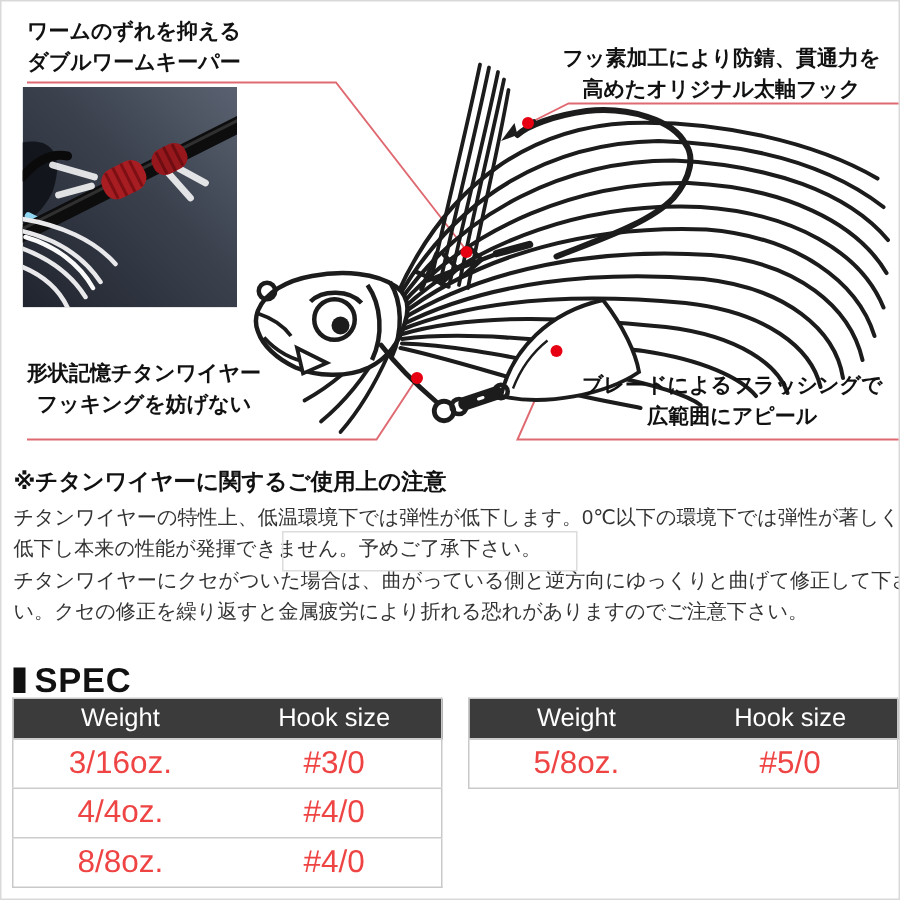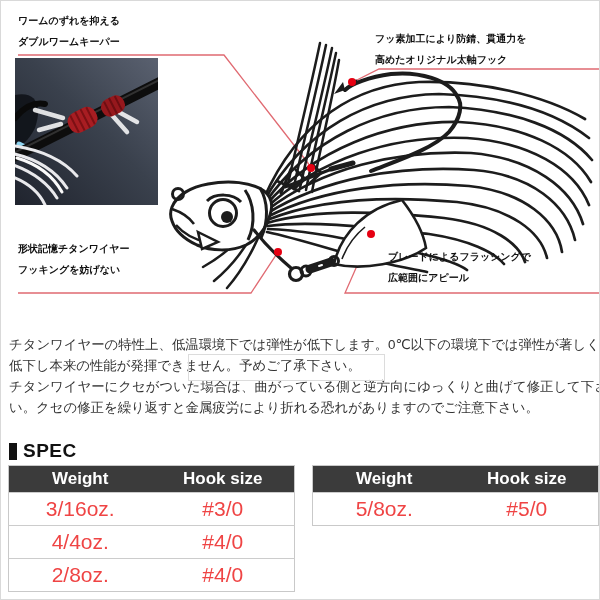--- a/index.html
+++ b/index.html
@@ -1,35 +1,35 @@
 <!DOCTYPE html>
 <html><head>
 <meta charset="utf-8">
 <style>
   html,body{margin:0;padding:0;background:#fff;}
   .page{position:relative;width:600px;height:600px;background:#fff;
         border:1px solid #d9d9d9;box-sizing:border-box;overflow:hidden;
         font-family:"Liberation Sans","DejaVu Sans",sans-serif;}
   .illu{position:absolute;left:0;top:0;width:600px;height:310px;}
   .photo{position:absolute;left:14px;top:57px;width:143px;height:147px;overflow:hidden;}
-  .callout{position:absolute;font-weight:bold;font-size:10px;line-height:21px;
-           color:#111;white-space:nowrap;}
+  .callout{position:absolute;font-weight:bold;font-size:14px;line-height:21px;
+           color:#111;white-space:nowrap;text-align:center;}
   .notice-heading{position:absolute;left:8px;top:311px;font-weight:bold;
                   font-size:15px;color:#111;white-space:nowrap;}
   .notice-body{position:absolute;left:8px;top:333px;font-size:13.4px;
                line-height:21px;color:#333;}
   .notice-body div{white-space:nowrap;}
   .artifact-box{position:absolute;left:187px;top:353px;width:195px;height:25px;
                 border:1px solid #dcdcdc;pointer-events:none;}
   .spec-head{position:absolute;left:8px;top:439px;display:flex;align-items:center;}
   .spec-bar{width:8px;height:17px;background:#111;margin-right:6px;}
-  .spec-title{font-weight:bold;font-size:19px;color:#111;letter-spacing:.5px;}
+  .spec-title{font-weight:bold;font-size:23px;color:#111;letter-spacing:.5px;}
   table.spec{position:absolute;top:464px;width:287px;border-collapse:collapse;
              border:1px solid #c9c9c9;table-layout:fixed;}
-  table.spec th{background:#3b3b3b;color:#fff;font-weight:bold;font-size:17px;
+  table.spec th{background:#3b3b3b;color:#fff;font-weight:normal;font-size:17px;
                 height:26px;text-align:center;padding:0;}
   table.spec td{background:#fff;color:#ef4444;font-size:21px;height:32px;
                 text-align:center;border-top:1px solid #ccc;padding:0;}
   .t-left{left:7px;}
   .t-right{left:311px;}
 </style>
 </head>
 <body>
 
 <div class="page">
@@ -165,20 +165,21 @@
   </div>
   <div class="callout" style="left:17px;top:237px">
     <div>形状記憶チタンワイヤー</div>
     <div>フッキングを妨げない</div>
   </div>
   <div class="callout" style="left:387px;top:245px">
     <div>ブレードによるフラッシングで</div>
     <div>広範囲にアピール</div>
   </div>
 
+  <div class="notice-heading">※チタンワイヤーに関するご使用上の注意</div>
   <div class="notice-body">
     <div>チタンワイヤーの特性上、低温環境下では弾性が低下します。0℃以下の環境下では弾性が著しく</div>
     <div>低下し本来の性能が発揮できません。予めご了承下さい。</div>
     <div>チタンワイヤーにクセがついた場合は、曲がっている側と逆方向にゆっくりと曲げて修正して下さ</div>
     <div>い。クセの修正を繰り返すと金属疲労により折れる恐れがありますのでご注意下さい。</div>
   </div>
   <div class="artifact-box"></div>
 
   <div class="spec-head">
     <span class="spec-bar"></span>
@@ -195,21 +196,21 @@
     <tbody>
       <tr>
         <td>3/16oz.</td>
         <td>#3/0</td>
       </tr>
       <tr>
         <td>4/4oz.</td>
         <td>#4/0</td>
       </tr>
       <tr>
-        <td>2/8oz.</td>
+        <td>8/8oz.</td>
         <td>#4/0</td>
       </tr>
     </tbody>
   </table>
 
   <table class="spec t-right">
     <thead>
       <tr>
         <th>Weight</th>
         <th>Hook size</th>

